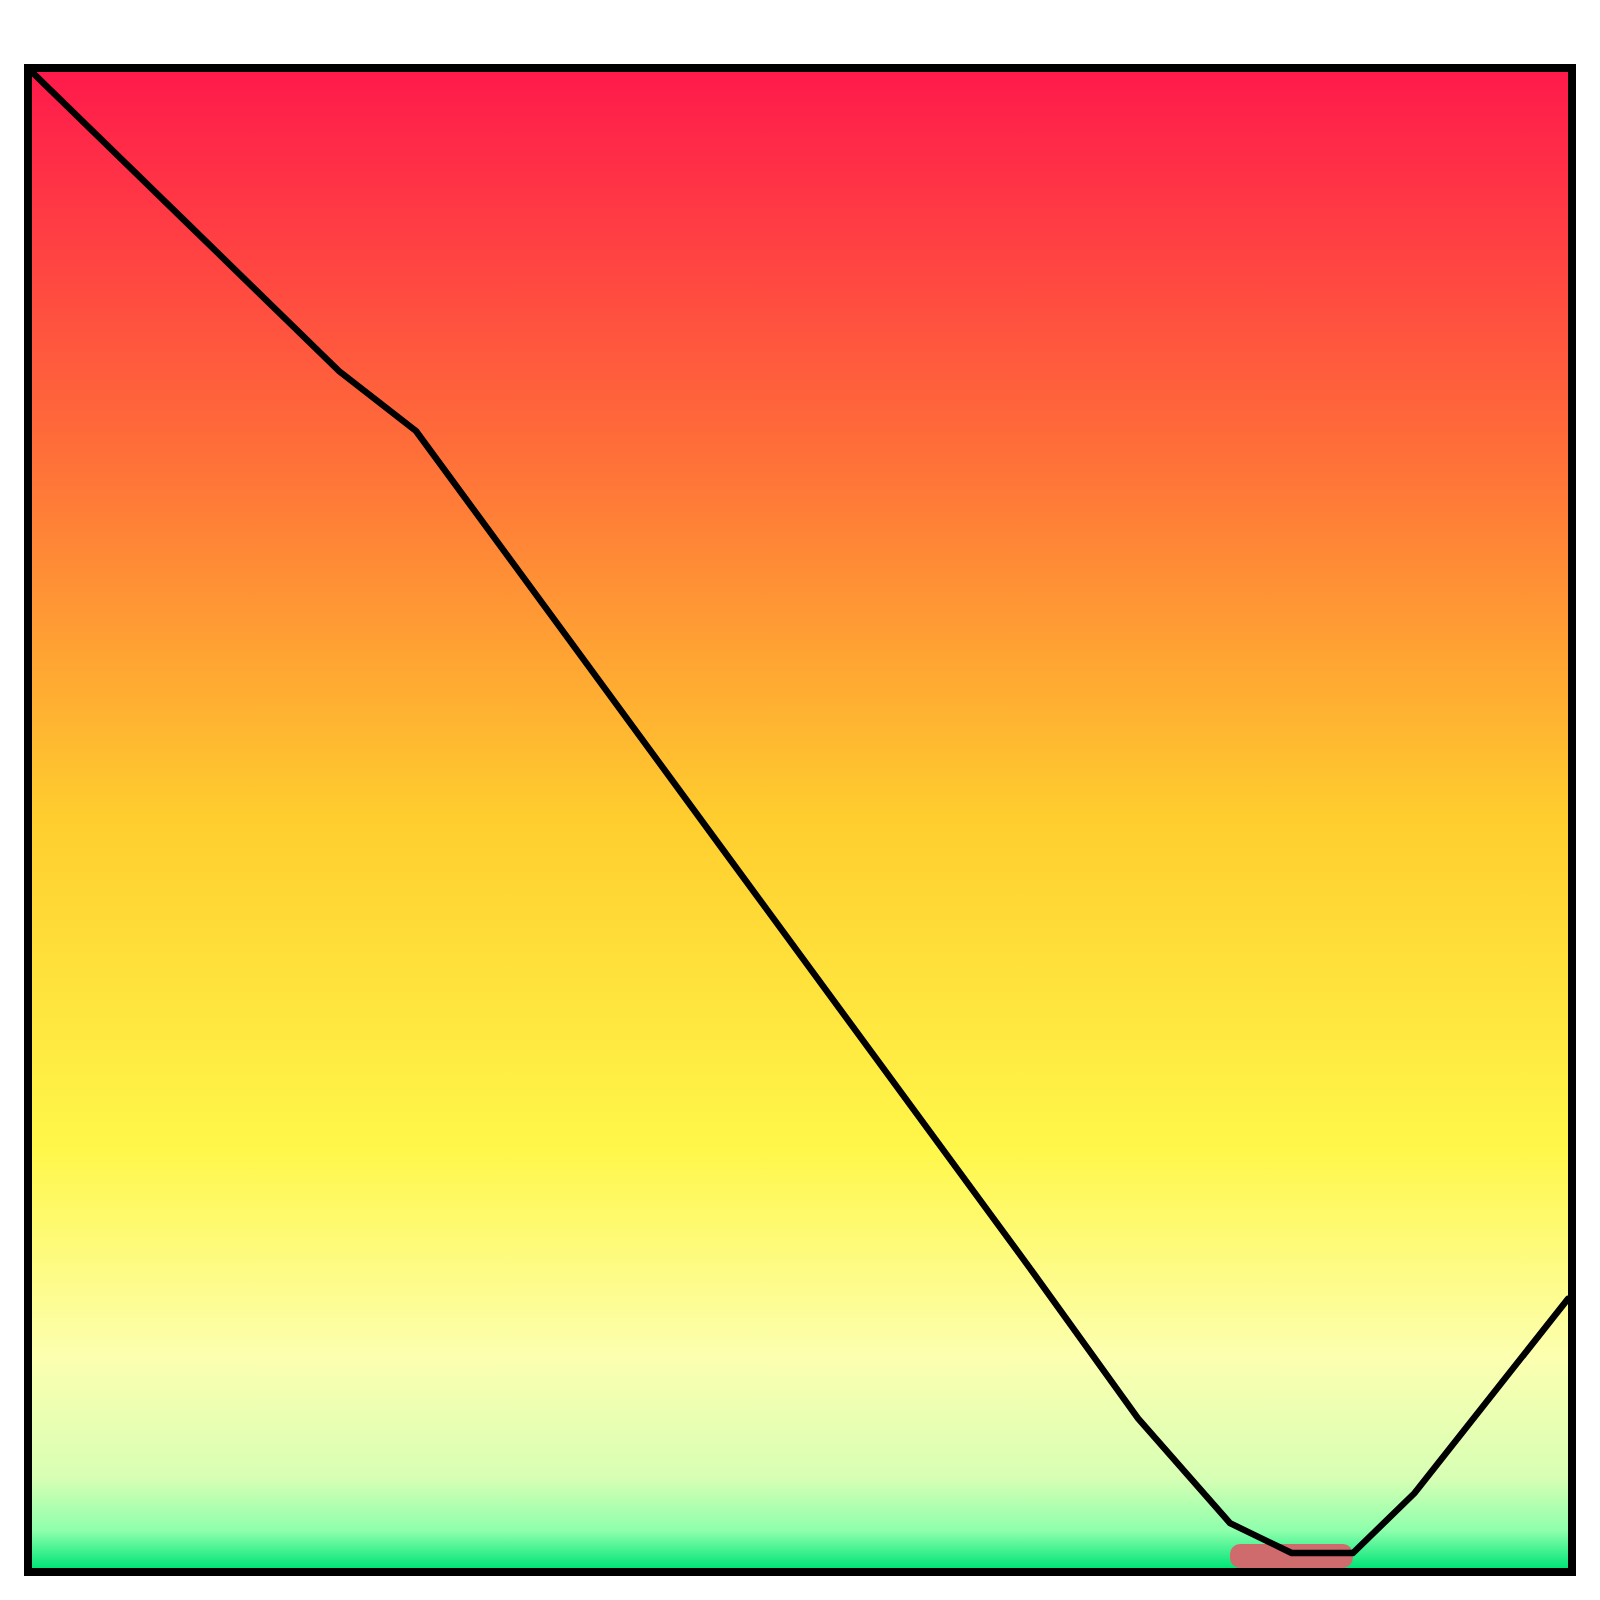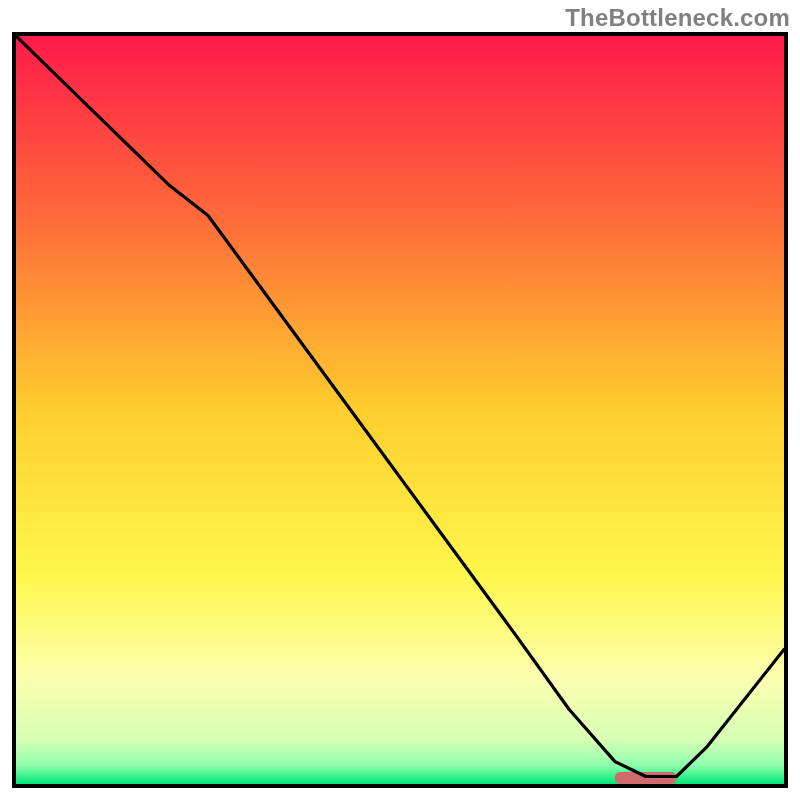--- a/index.html
+++ b/index.html
@@ -39,21 +39,20 @@
     display: block;
     width: 100%;
     height: 100%;
   }
 </style>
 </head>
 <body>
 
 <div class="frame">
 
-  <div class="watermark">TheBottleneck.com</div>
 
   <div class="plot-box">
     <svg class="plot-svg" viewBox="0 0 768 748" preserveAspectRatio="none">
       <defs>
         <linearGradient id="bg-grad" x1="0" y1="0" x2="0" y2="1">
         <stop offset="0%" stop-color="#ff1a4b"></stop>
             <stop offset="25%" stop-color="#ff6d39"></stop>
             <stop offset="50%" stop-color="#ffce2e"></stop>
             <stop offset="72%" stop-color="#fff74a"></stop>
             <stop offset="86%" stop-color="#fcffb0"></stop>

